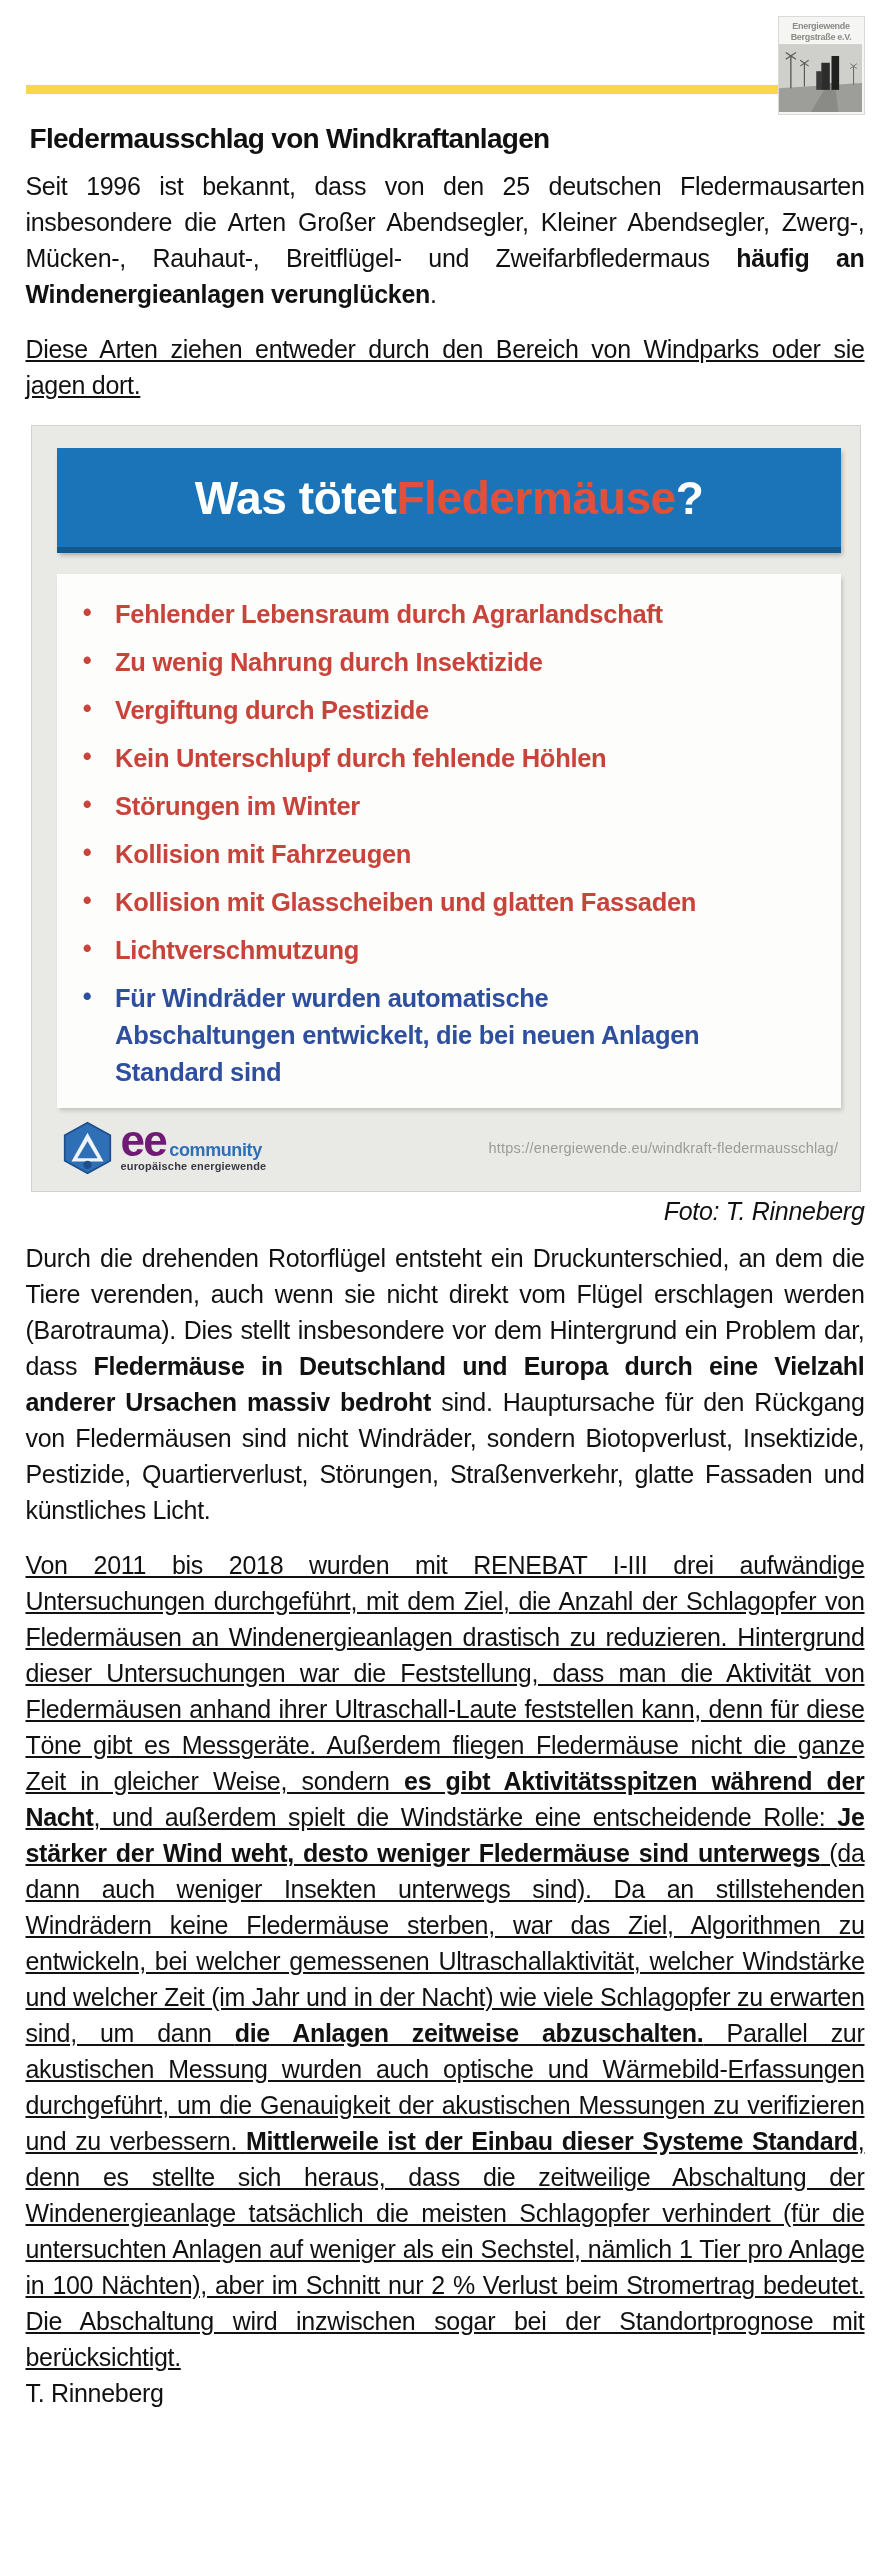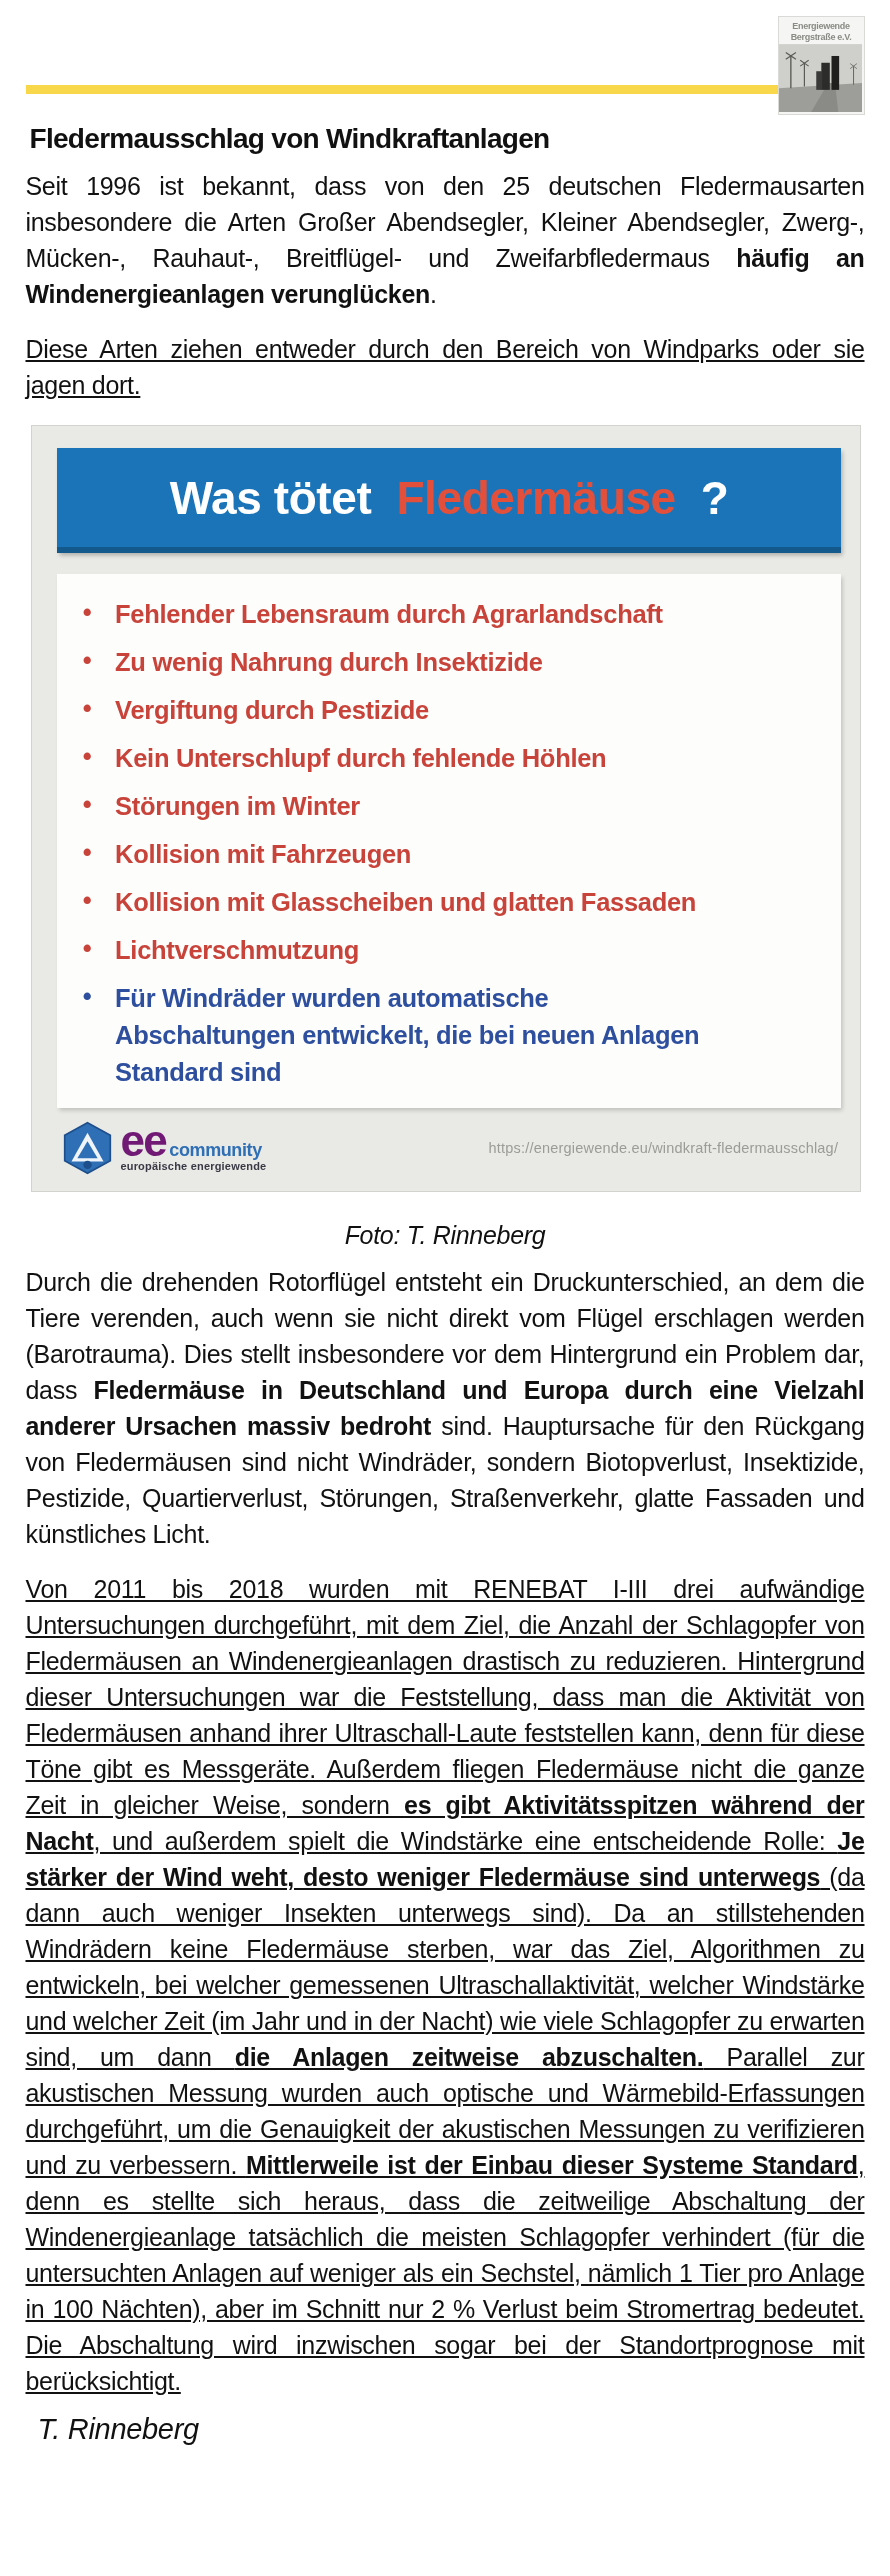--- a/index.html
+++ b/index.html
@@ -33,37 +33,36 @@
     margin:29px 0 0 4px;font-size:28px;font-weight:700;letter-spacing:-0.7px;
   }
   p.bodytext{
     margin:13.6px 0 0 0;font-size:25px;line-height:36px;letter-spacing:-0.3px;
     text-align:justify;
   }
   p.bodytext + p.bodytext{margin-top:19px;text-decoration:underline;}
   p.bodytext b{letter-spacing:-0.3px;}
   p.flow{margin:0;}
   .caption{
-    margin:28px 0 0 0;font-size:25px;line-height:31px;font-style:italic;
-    text-align:center;letter-spacing:-0.3px;
+    margin:4px 0 0 0;font-size:25px;line-height:31px;font-style:italic;
+    text-align:right;letter-spacing:-0.3px;
   }
-  .signature{margin:12px;font-size:29px;line-height:36px;letter-spacing:-0.3px;font-style:italic;}
+  .signature{margin:0;font-size:25px;line-height:36px;letter-spacing:-0.3px;}
 
   
   .infographic{
     margin:22px 3.4px 0 5.1px;background:#e9e9e5;border:0.9px solid #d2d2ce;
     padding-bottom:0;
   }
   .ig-banner{
     margin:22px 19px 0 25.5px;height:99px;
     display:flex;align-items:center;justify-content:center;
     font-size:46px;font-weight:700;letter-spacing:-0.4px;
     border-bottom:6px solid #14598c;
     box-shadow:1.7px 2.6px 4.3px rgba(0,0,0,0.25);
-    gap:25px;
   }
   .ig-panel{
     margin:20.4px 19px 0 25.5px;background:#fdfdfb;
     padding:22px 15.3px 17px 12px;
     box-shadow:1.7px 2.6px 4.3px rgba(0,0,0,0.18);
   }
   ul.bullets{list-style:none;margin:0;padding:0;}
   ul.bullets li{
     position:relative;padding-left:46px;max-width:616px;
     font-size:25.5px;line-height:37px;font-weight:700;letter-spacing:-0.3px;

